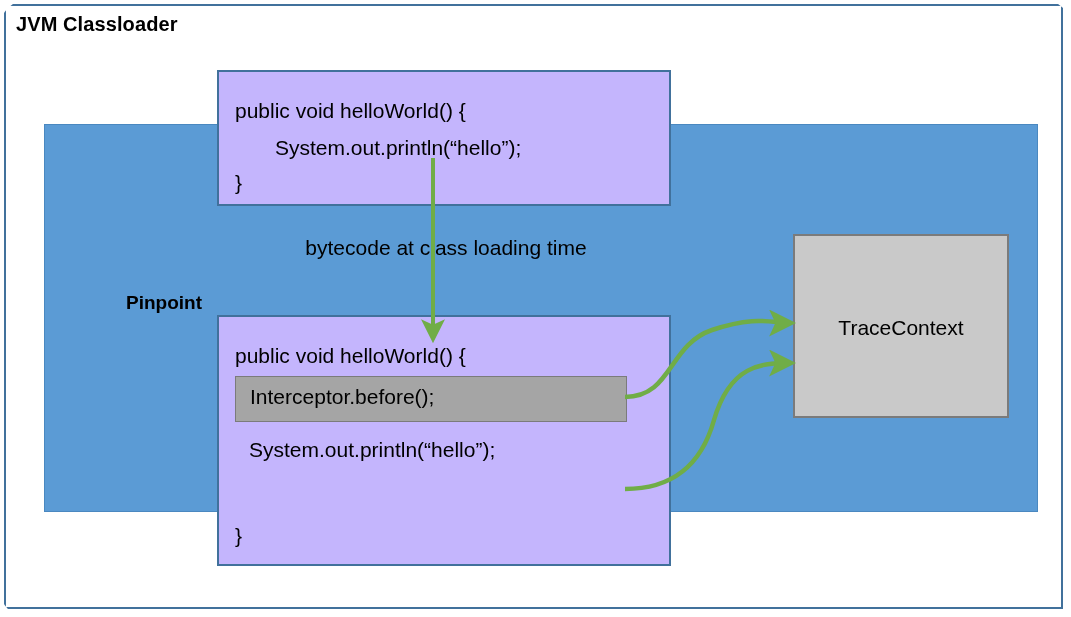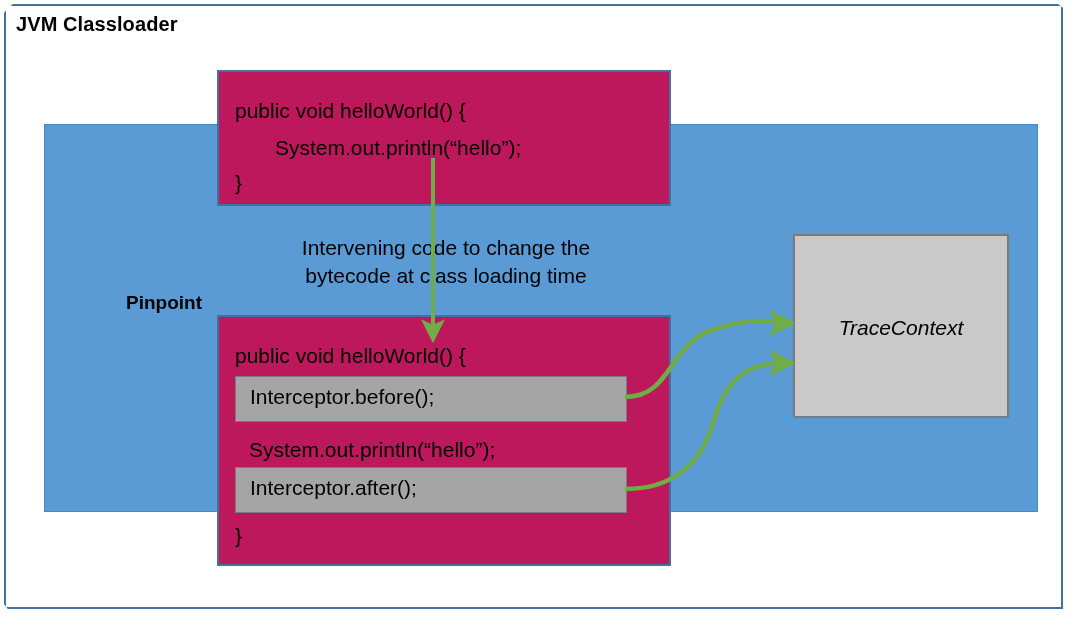--- a/index.html
+++ b/index.html
@@ -57,21 +57,21 @@
     width: 140px;
     text-align: right;
     font-size: 19px;
     font-weight: bold;
     line-height: 1.35;
     color: #000000;
   }
   
   .code-box {
     position: absolute;
-    background: #be185d;
+    background: #c4b5fd;
     border: 2px solid #41719C;
     box-sizing: border-box;
   }
   #code-box-top {
     left: 217px;
     top: 70px;
     width: 454px;
     height: 136px;
   }
   #code-box-bottom {
@@ -139,21 +139,20 @@
     box-sizing: border-box;
   }
   .trace-label {
     position: absolute;
     left: 0;
     top: 80px;
     width: 100%;
     text-align: center;
     font-size: 21px;
     color: #000000;
-    font-style: italic;
   }
   
   #arrow-layer {
     position: absolute;
     left: 0;
     top: 0;
     width: 1071px;
     height: 617px;
     pointer-events: none;
   }
@@ -165,42 +164,38 @@
 
   <div class="outer-frame"></div>
   <div class="outer-title">JVM Classloader</div>
 
   <div class="agent-panel"></div>
   <div class="agent-label">
     <div>Pinpoint</div>
   </div>
 
   <div class="note">
-    <div>Intervening code to change the</div>
     <div>bytecode at class loading time</div>
   </div>
 
   <div class="code-box" id="code-box-top">
     <div class="code-line" id="top-l1">public void helloWorld() {</div>
     <div class="code-line" id="top-l2">System.out.println(“hello”);</div>
     <div class="code-line" id="top-l3">}</div>
   </div>
 
   <div class="code-box" id="code-box-bottom">
     <div class="code-line" id="bot-l1">public void helloWorld() {</div>
 
     <div class="gray-bar" id="bar-before">
       <div class="gray-bar-label">Interceptor.before();</div>
     </div>
 
     <div class="code-line" id="bot-l3">System.out.println(“hello”);</div>
 
-    <div class="gray-bar" id="bar-after">
-      <div class="gray-bar-label">Interceptor.after();</div>
-    </div>
 
     <div class="code-line" id="bot-l5">}</div>
   </div>
 
   <div class="trace-box">
     <div class="trace-label">TraceContext</div>
   </div>
 
   <svg id="arrow-layer" viewBox="0 0 1071 617" xmlns="http://www.w3.org/2000/svg">
     <defs>

